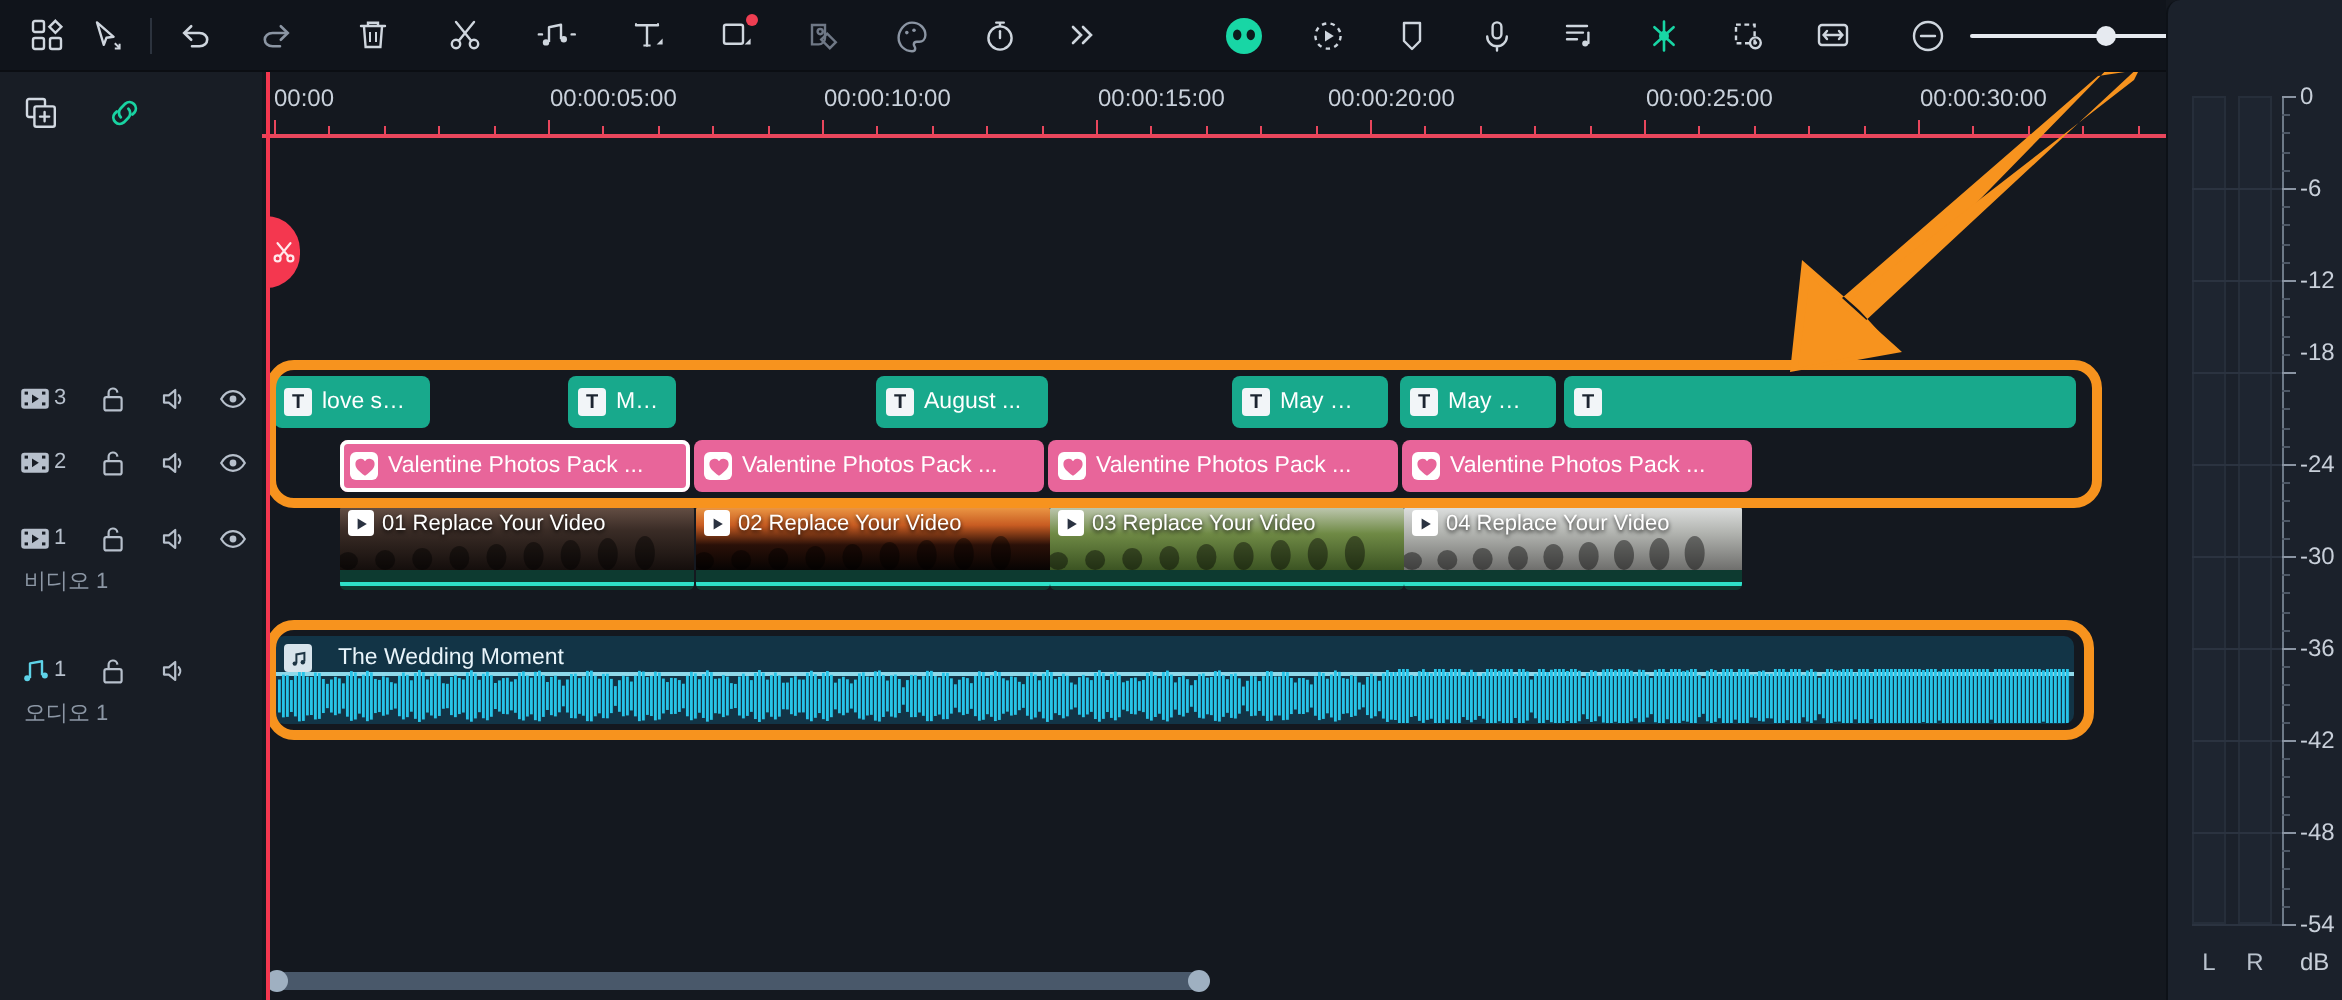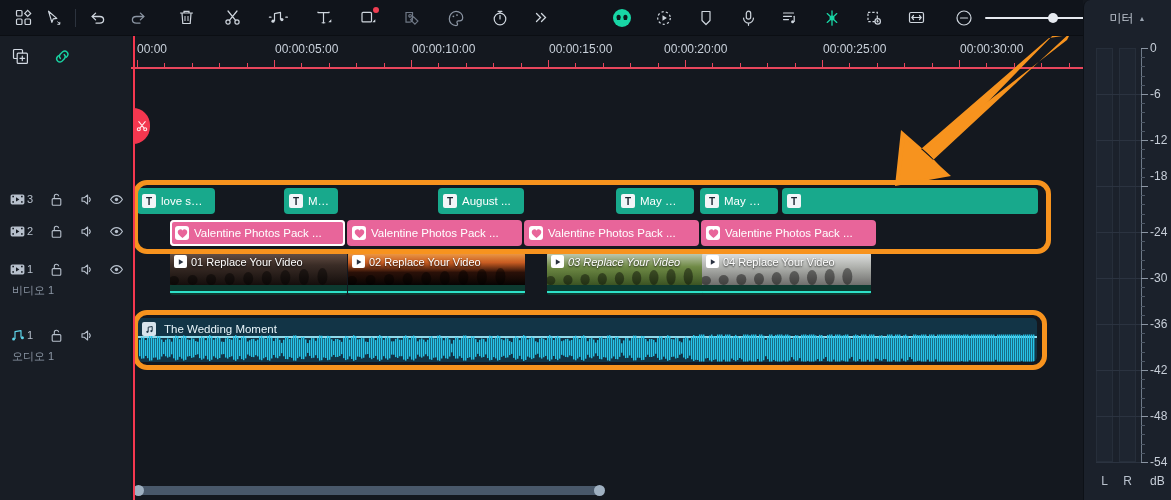--- a/index.html
+++ b/index.html
@@ -160,21 +160,21 @@
     position: absolute; left: 4px; top: 3px; display: flex; align-items: center; gap: 4px;
     font-size: 11px; color: #fff; text-shadow: 0 1px 2px rgba(0,0,0,.85);
   }
   .picon {
     width: 13px; height: 13px; border-radius: 2px; background: #fff;
     display: flex; align-items: center; justify-content: center; flex: 0 0 auto;
   }
 
   .clip-audio { background: #123446; border-radius: 5px; display: block; }
   .aud-cap {
-    position: absolute; left: 5px; top: 4px; display: flex; align-items: center; gap: 8px;
+    position: absolute; left: 5px; top: 4px; display: flex; align-items: center; gap: 13px;
     font-size: 11.5px; color: #e8f4fa; z-index: 3;
   }
   .aicon {
     width: 14px; height: 14px; border-radius: 2px; background: #d7e4ec;
     color: #1c3444; font-size: 10px;
     display: flex; align-items: center; justify-content: center; flex: 0 0 auto;
   }
 
   
   .ring {
@@ -397,24 +397,20 @@
       <div class="tb-btn">
         <svg width="18" height="18" viewBox="0 0 18 18" fill="none" stroke="#cfd6de" stroke-width="1.2">
           <circle cx="9" cy="9" r="7"></circle>
             <path d="M5.5 9h7M9 5.5v7" stroke-linecap="round"></path>
         </svg>
       </div>
     </div>
   </div>
 
   <div id="meter-panel">
-    <div id="meter-head">
-      <span>미터</span>
-      <span id="meter-caret">▲</span>
-    </div>
     <div id="meter-body">
       <div class="meter-col" id="meter-col-l"></div>
       <div class="meter-col" id="meter-col-r"></div>
       <div id="meter-axis"></div>
       <div id="meter-scale">
           <div class="meter-tick" style="top: 12px;"></div>
           <div class="meter-lbl" style="top: 12px;">0</div>
           <div class="meter-tick minor" style="top: 21.2px;"></div>
           <div class="meter-tick minor" style="top: 30.4px;"></div>
           <div class="meter-tick minor" style="top: 39.6px;"></div>
@@ -781,21 +777,21 @@
           <div class="vid-strip"></div>
           <div class="vid-cap">
             <span class="picon">
               <svg width="8" height="8" viewBox="0 0 8 8" fill="#2a3240">
                 <path d="M1.8 1.2l4.6 2.8-4.6 2.8z"></path>
               </svg>
             </span>
             <span>02 Replace Your Video</span>
           </div>
         </div>
-        <div class="clip clip-video" style="left: 416px; width: 164px; font-style: italic;">
+        <div class="clip clip-video" style="left: 394px; width: 177px;">
           <div class="vid-thumb" style="background: linear-gradient(rgb(200, 207, 189) 0%, rgb(111, 138, 69) 45%, rgb(60, 84, 35) 100%);"><svg width="100%" height="33" viewBox="0 0 177 33" preserveAspectRatio="none">
               <ellipse cx="4" cy="28.5" rx="5" ry="4.5" fill="rgba(0,0,0,.42)"></ellipse>
               <ellipse cx="22.555555555555557" cy="28" rx="5" ry="5" fill="rgba(0,0,0,.42)"></ellipse>
               <ellipse cx="41.111111111111114" cy="27.5" rx="5" ry="5.5" fill="rgba(0,0,0,.42)"></ellipse>
               <ellipse cx="59.666666666666664" cy="27" rx="5" ry="6" fill="rgba(0,0,0,.42)"></ellipse>
               <ellipse cx="78.22222222222223" cy="26.5" rx="5" ry="6.5" fill="rgba(0,0,0,.42)"></ellipse>
               <ellipse cx="96.77777777777777" cy="26" rx="5" ry="7" fill="rgba(0,0,0,.42)"></ellipse>
               <ellipse cx="115.33333333333333" cy="25.5" rx="5" ry="7.5" fill="rgba(0,0,0,.42)"></ellipse>
               <ellipse cx="133.88888888888889" cy="25" rx="5" ry="8" fill="rgba(0,0,0,.42)"></ellipse>
               <ellipse cx="152.44444444444446" cy="24.5" rx="5" ry="8.5" fill="rgba(0,0,0,.42)"></ellipse>

